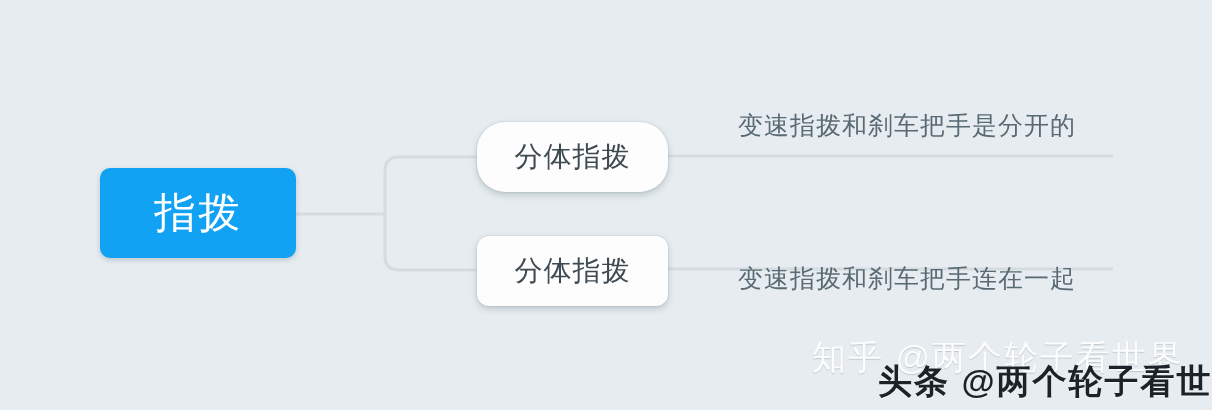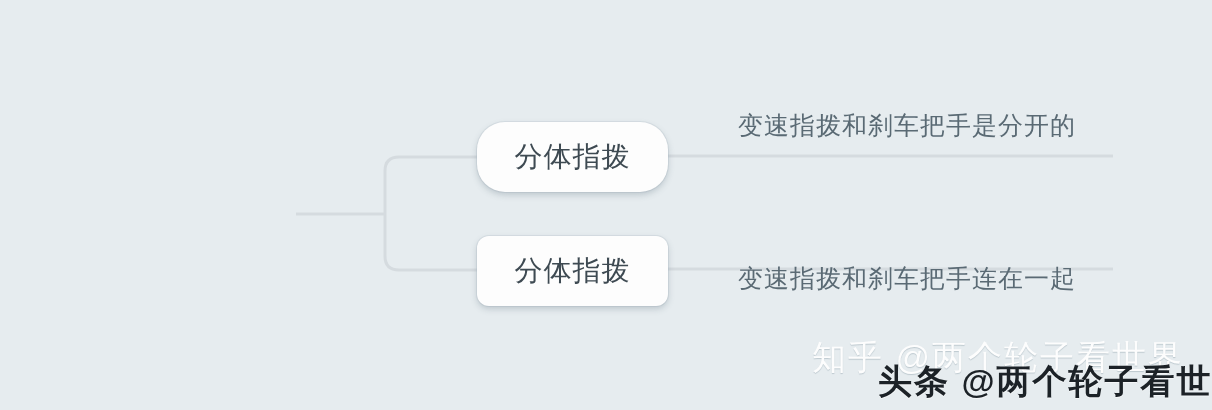--- a/index.html
+++ b/index.html
@@ -125,20 +125,23 @@
       <path d="M296,214 L385,214"></path>
 
       <path d="M385,214 L385,171 Q385,157 399,157 L477,157"></path>
       <path d="M385,214 L385,256 Q385,270 399,270 L477,270"></path>
 
       <path d="M668,156 L1113,156"></path>
       <path d="M668,269 L1113,269"></path>
     </g>
   </svg>
 
+  <div class="root-node">
+    <span class="root-node-label">指拨</span>
+  </div>
 
   <div class="branch-node n0">
     <span class="branch-node-label">分体指拨</span>
   </div>
 
   <div class="branch-node n1">
     <span class="branch-node-label">分体指拨</span>
   </div>
 
   <div class="leaf-label l0">变速指拨和刹车把手是分开的</div>

